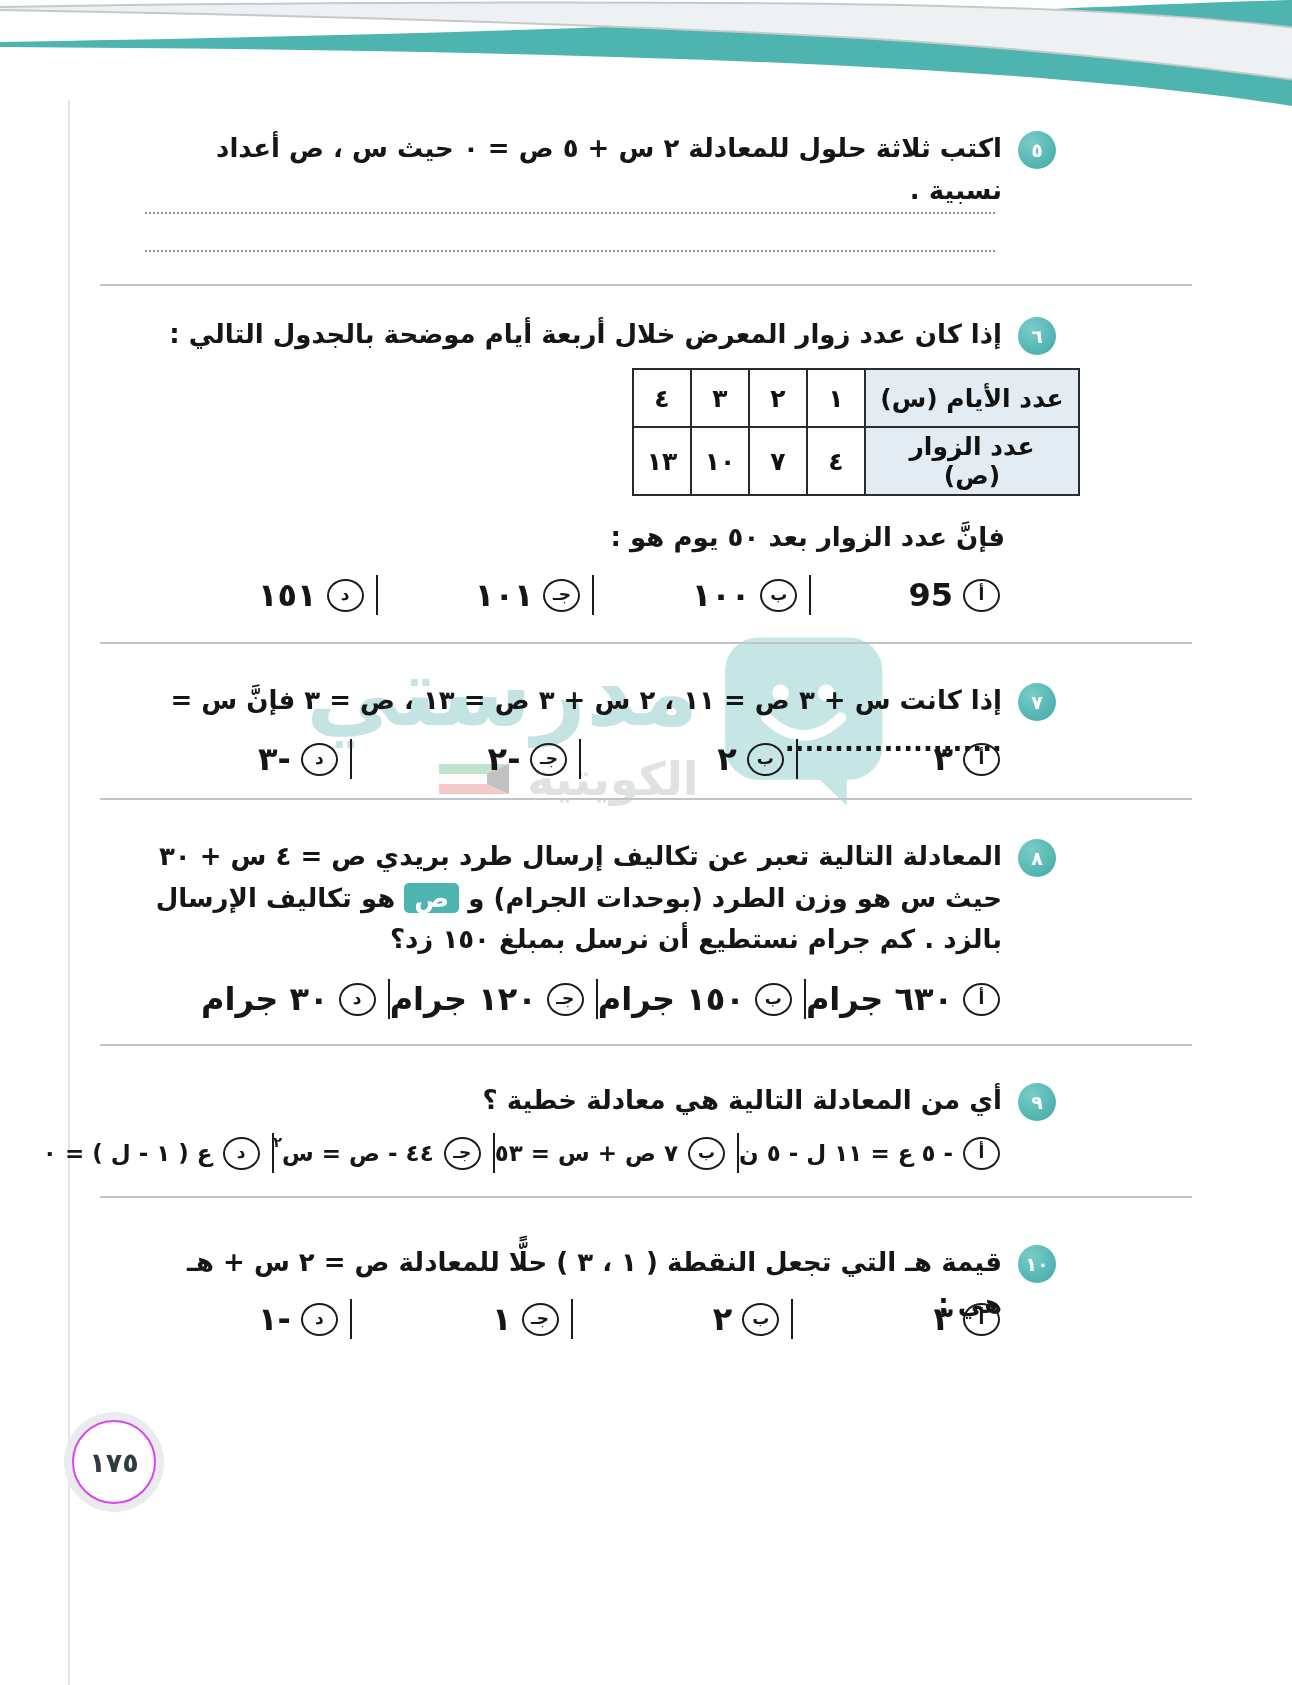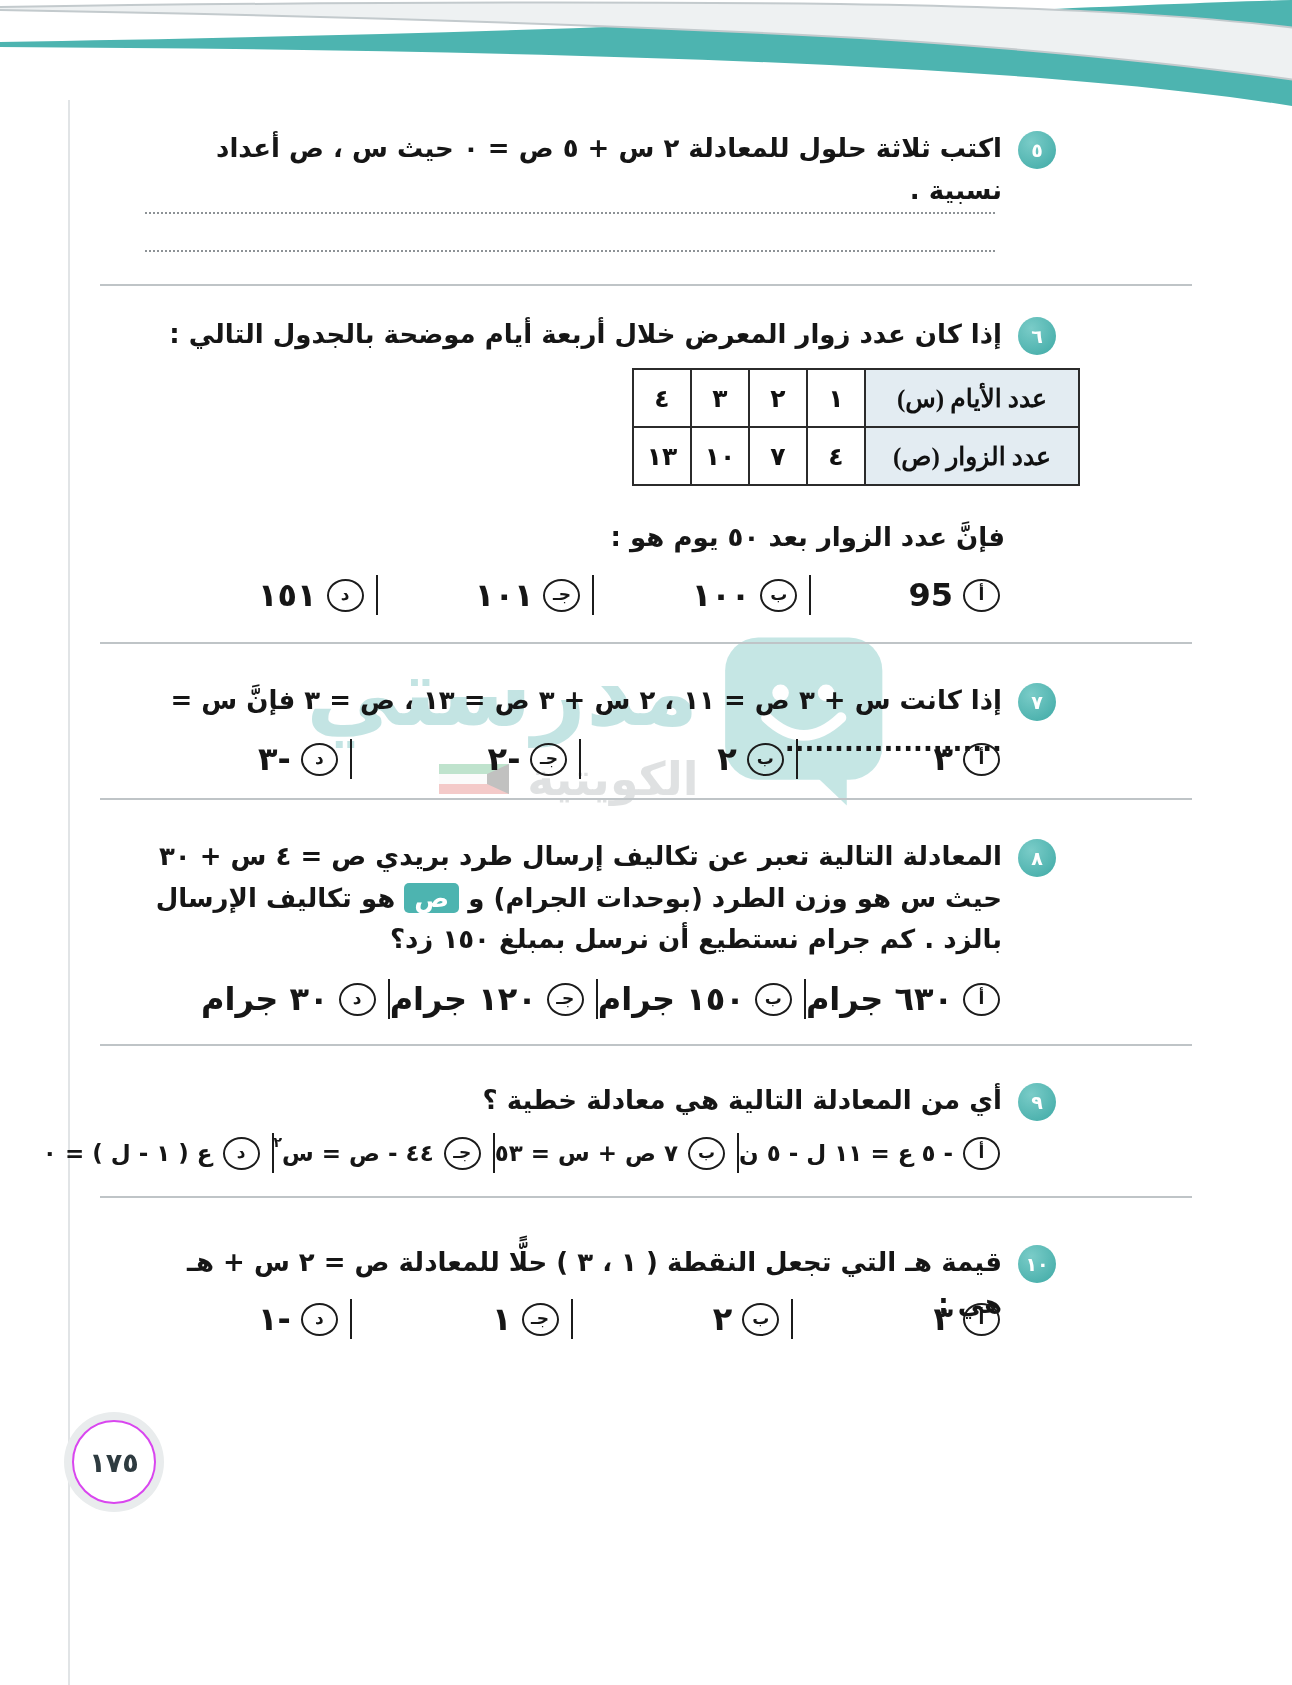--- a/index.html
+++ b/index.html
@@ -20,21 +20,21 @@
     color:#fff; font-size:19px; font-weight:bold;
     display:flex; align-items:center; justify-content:center; margin-top:3px;
   }
   .q-text { font-size:26px; font-weight:bold; line-height:1.6; }
 
   .dotline { position:absolute; right:297px; width:850px; border-bottom:2.5px dotted #8d9296; }
   .sep { position:absolute; left:100px; right:100px; height:2px; background:#bfc4c7; }
 
   .vtable { position:absolute; right:212px; border-collapse:collapse; background:#fff; }
   .vtable th, .vtable td { border:2px solid #2b2b2b; text-align:center; font-size:25px; font-weight:bold; color:#111; }
-  .vtable th { width:214px; height:58px; background:#e3ecf2; padding:12px 12px;font-family:Liberation Serif, serif; }
+  .vtable th { width:214px; height:58px; background:#e3ecf2; padding:4px 12px; }
   .vtable td { width:58px; height:58px; }
 
   .subline { position:absolute; right:287px; font-size:26px; font-weight:bold; }
 
   .choices { position:absolute; right:292px; height:46px; display:flex; justify-content:space-between; align-items:center; direction:rtl; }
   .choices.w-std   { width:742px; }
   .choices.w-grams { width:760px; }
   .choices.w-wide  { width:920px; }
   .choice { display:flex; align-items:center; }
   .c-bar { width:2px; height:40px; background:#1c1c1c; margin-left:12px; flex:0 0 auto; }

